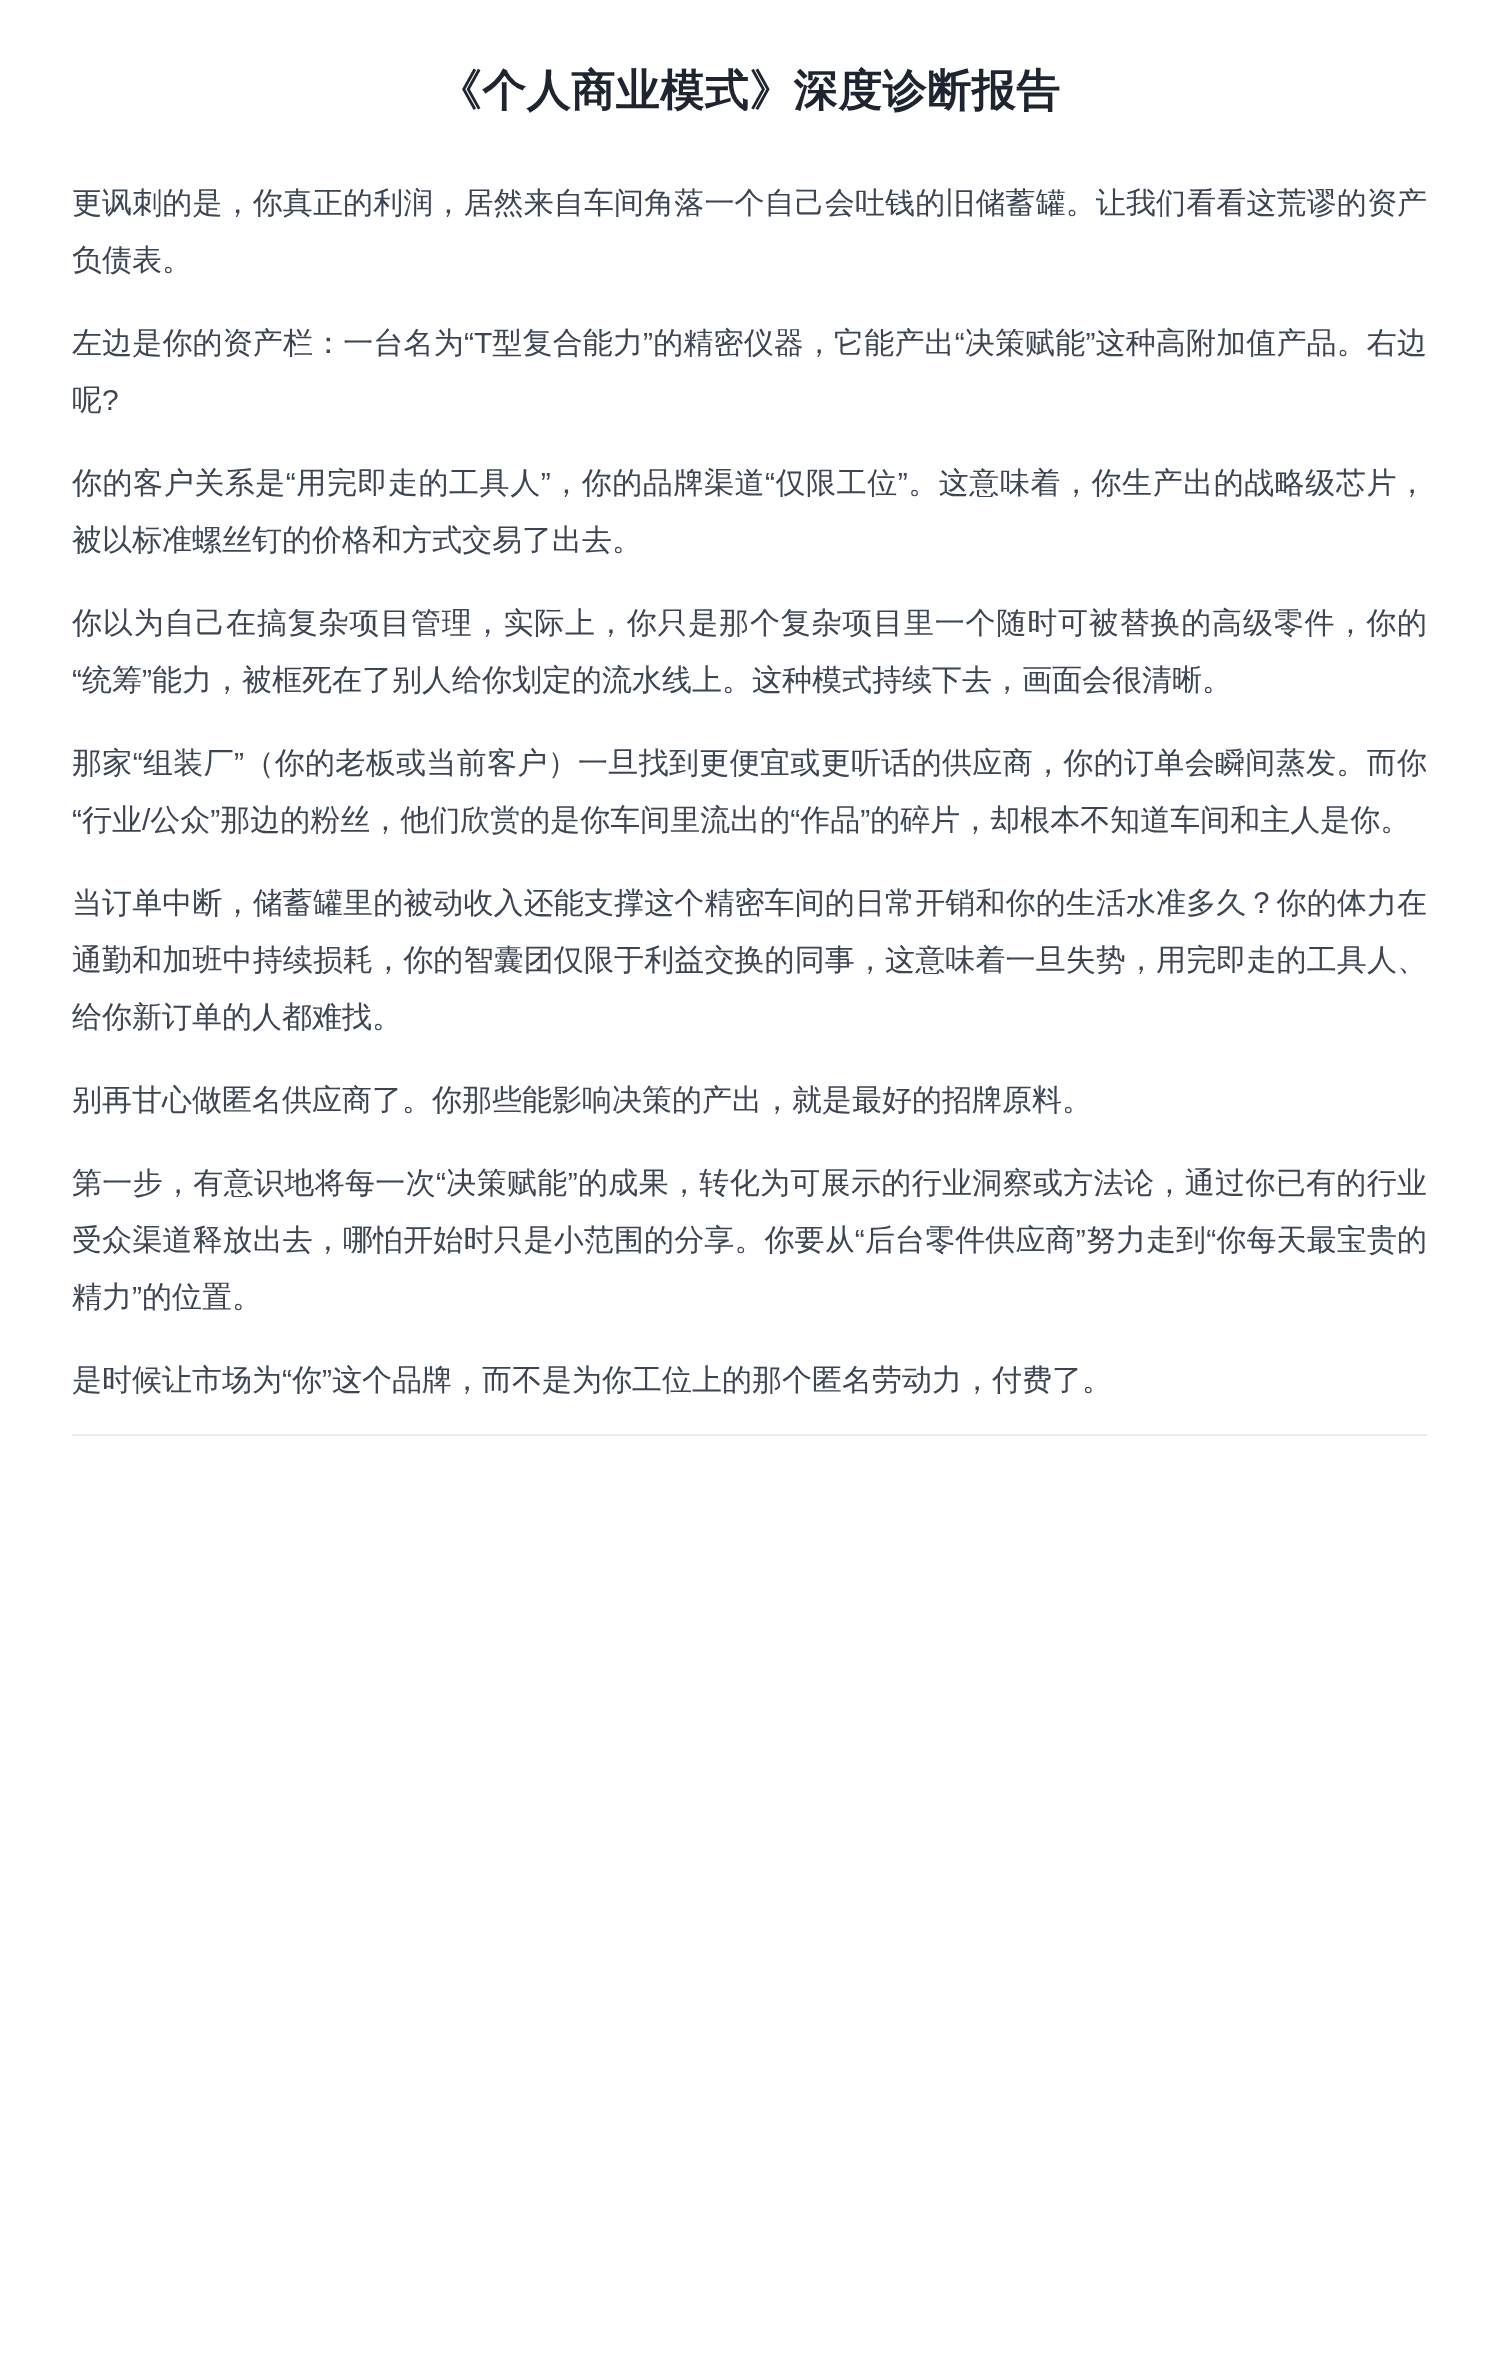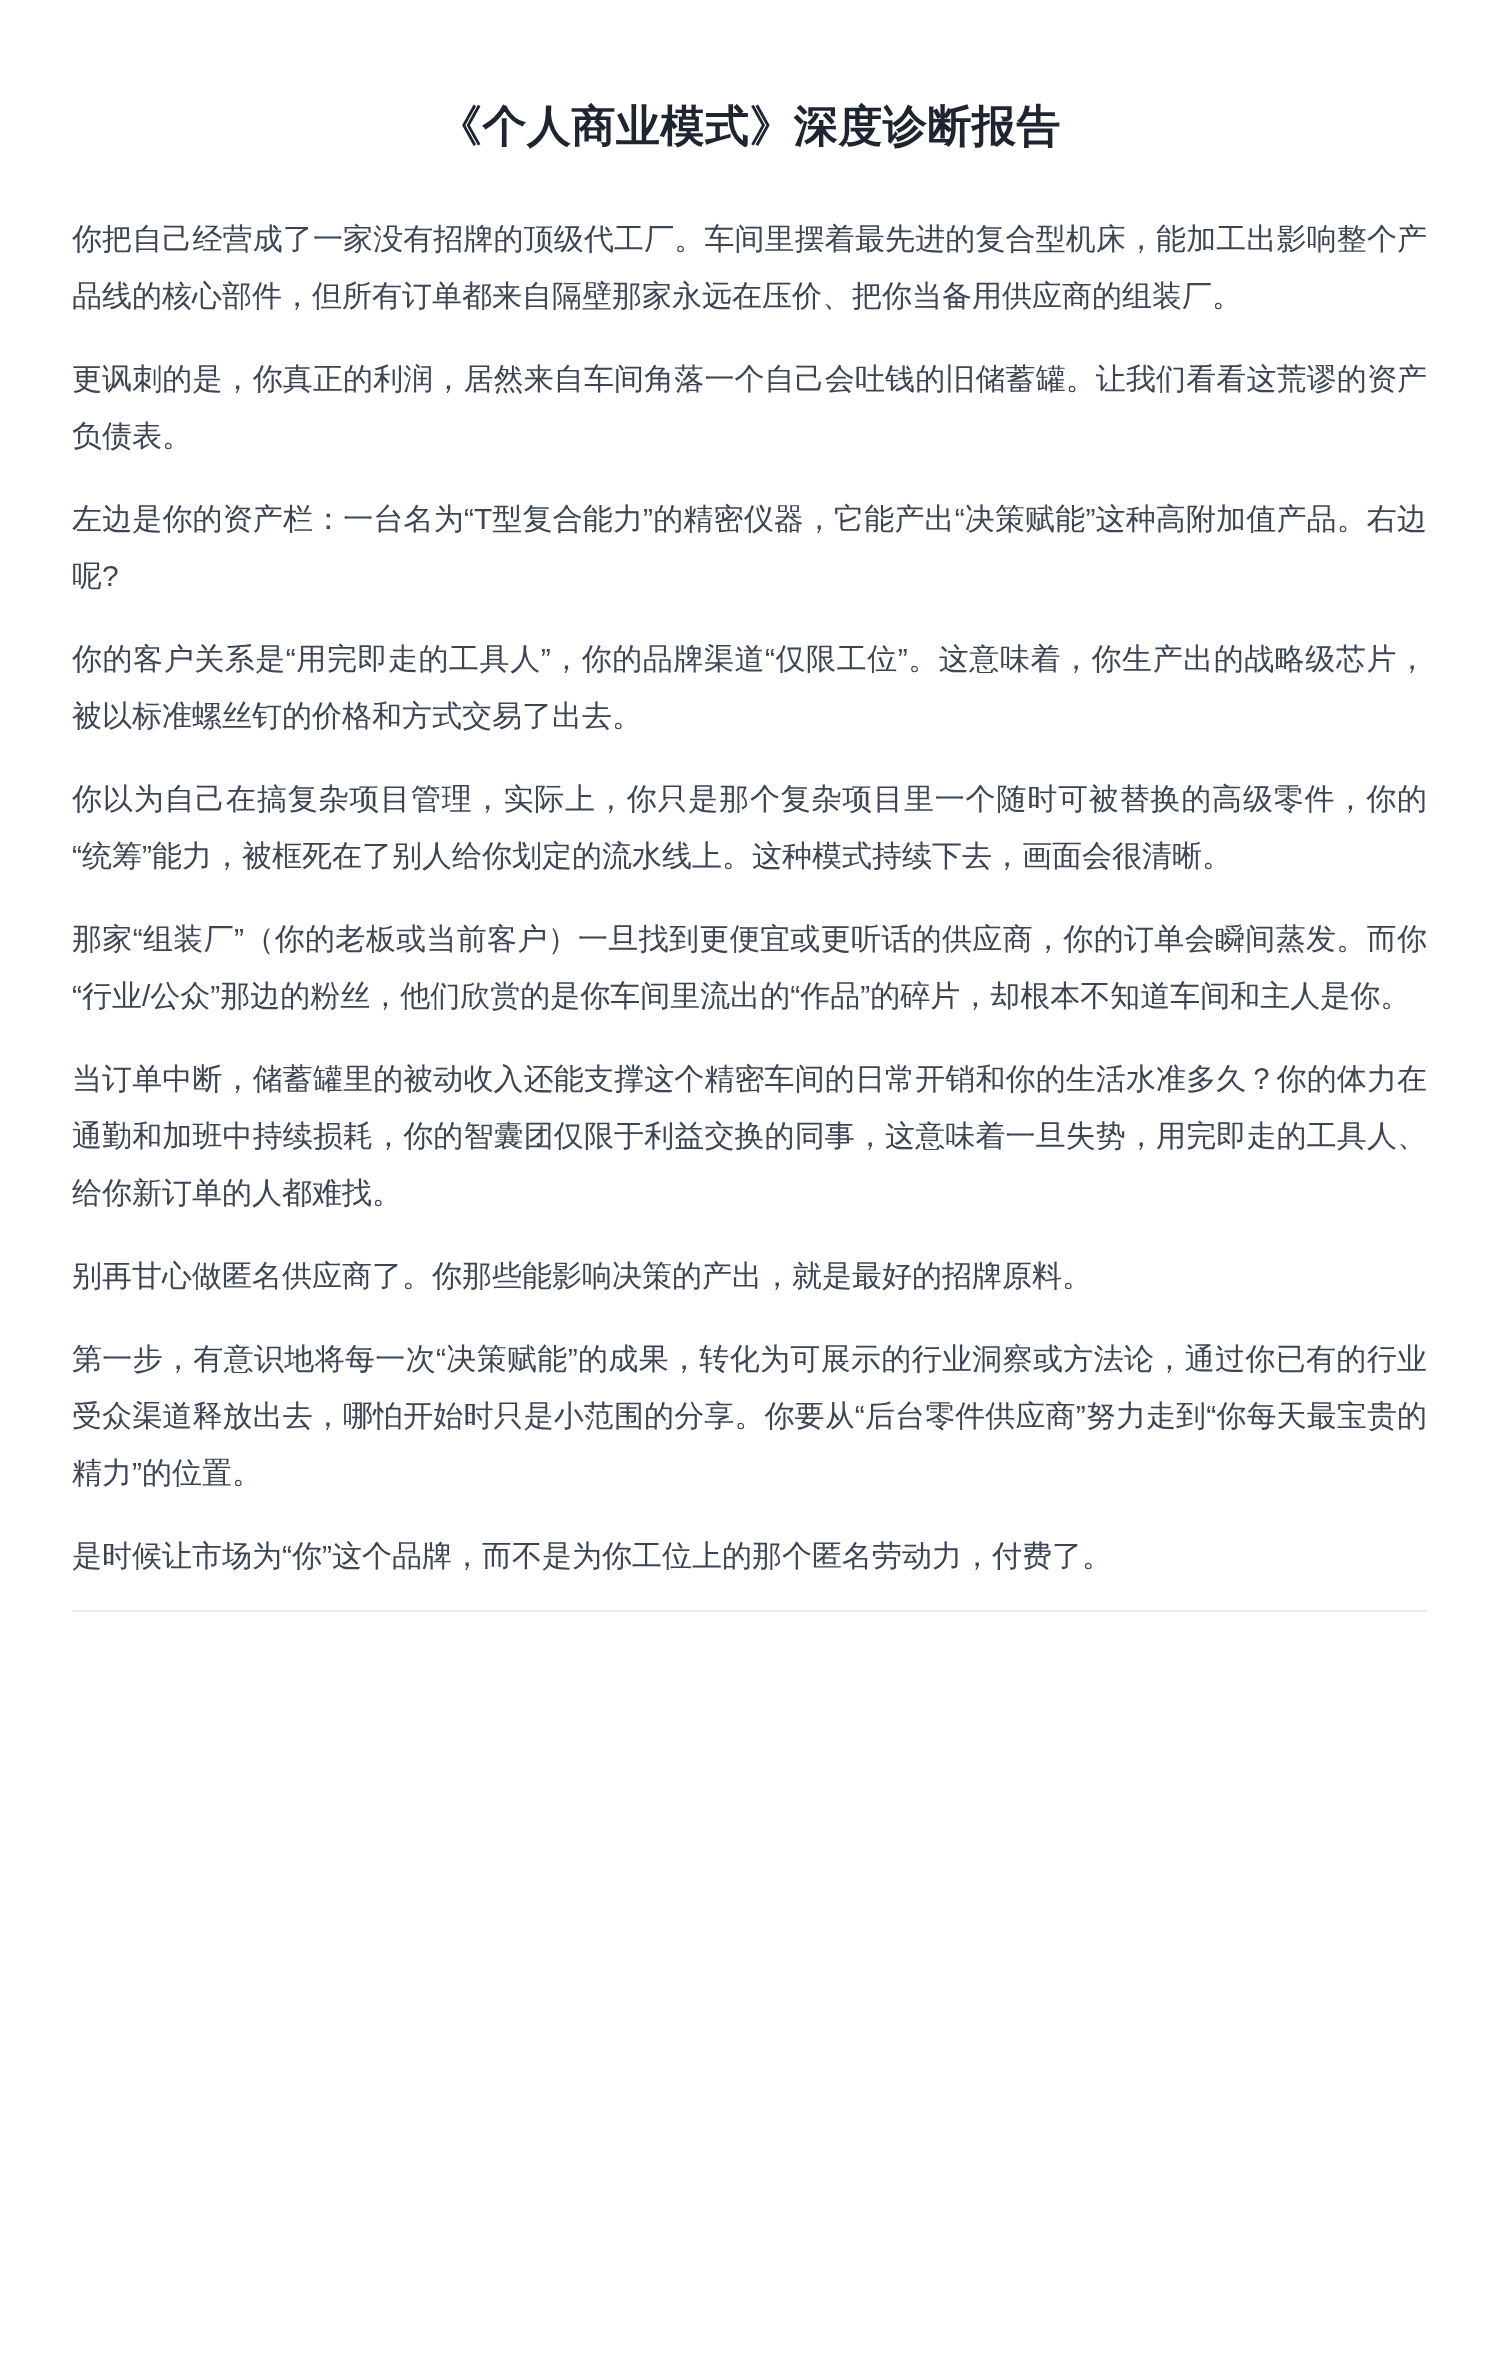--- a/index.html
+++ b/index.html
@@ -10,21 +10,21 @@
   body {
     width: 1499px;
     height: 2366px;
     overflow: hidden;
     font-family: "Liberation Sans", "DejaVu Sans", sans-serif;
   }
   .page {
     box-sizing: border-box;
     width: 1499px;
     height: 2366px;
-    padding: 96px 72px 60px 72px;
+    padding: 60px 72px 60px 72px;
     background: #ffffff;
   }
   .report-title {
     margin: 0 0 54px 0;
     font-size: 44px;
     line-height: 60px;
     font-weight: 700;
     text-align: center;
     color: #1e2430;
     letter-spacing: 0.5px;
@@ -54,21 +54,20 @@
   }
 </style>
 </head>
 <body>
 
 <div class="page">
 
   <h1 class="report-title">《个人商业模式》深度诊断报告</h1>
 
   <div class="report-body">
-    <p>你把自己经营成了一家没有招牌的顶级代工厂。车间里摆着最先进的复合型机床，能加工出影响整个产品线的核心部件，但所有订单都来自隔壁那家永远在压价、把你当备用供应商的组装厂。</p>
     <p>更讽刺的是，你真正的利润，居然来自车间角落一个自己会吐钱的旧储蓄罐。让我们看看这荒谬的资产负债表。</p>
     <p>左边是你的资产栏：一台名为“T型复合能力”的精密仪器，它能产出“决策赋能”这种高附加值产品。右边呢?</p>
     <p>你的客户关系是“用完即走的工具人”，你的品牌渠道“仅限工位”。这意味着，你生产出的战略级芯片，被以标准螺丝钉的价格和方式交易了出去。</p>
     <p>你以为自己在搞复杂项目管理，实际上，你只是那个复杂项目里一个随时可被替换的高级零件，你的“统筹”能力，被框死在了别人给你划定的流水线上。这种模式持续下去，画面会很清晰。</p>
     <p>那家“组装厂”（你的老板或当前客户）一旦找到更便宜或更听话的供应商，你的订单会瞬间蒸发。而你“行业/公众”那边的粉丝，他们欣赏的是你车间里流出的“作品”的碎片，却根本不知道车间和主人是你。</p>
     <p>当订单中断，储蓄罐里的被动收入还能支撑这个精密车间的日常开销和你的生活水准多久？你的体力在通勤和加班中持续损耗，你的智囊团仅限于利益交换的同事，这意味着一旦失势，用完即走的工具人、给你新订单的人都难找。</p>
     <p>别再甘心做匿名供应商了。你那些能影响决策的产出，就是最好的招牌原料。</p>
     <p>第一步，有意识地将每一次“决策赋能”的成果，转化为可展示的行业洞察或方法论，通过你已有的行业受众渠道释放出去，哪怕开始时只是小范围的分享。你要从“后台零件供应商”努力走到“你每天最宝贵的精力”的位置。</p>
     <p>是时候让市场为“你”这个品牌，而不是为你工位上的那个匿名劳动力，付费了。</p>
   </div>

